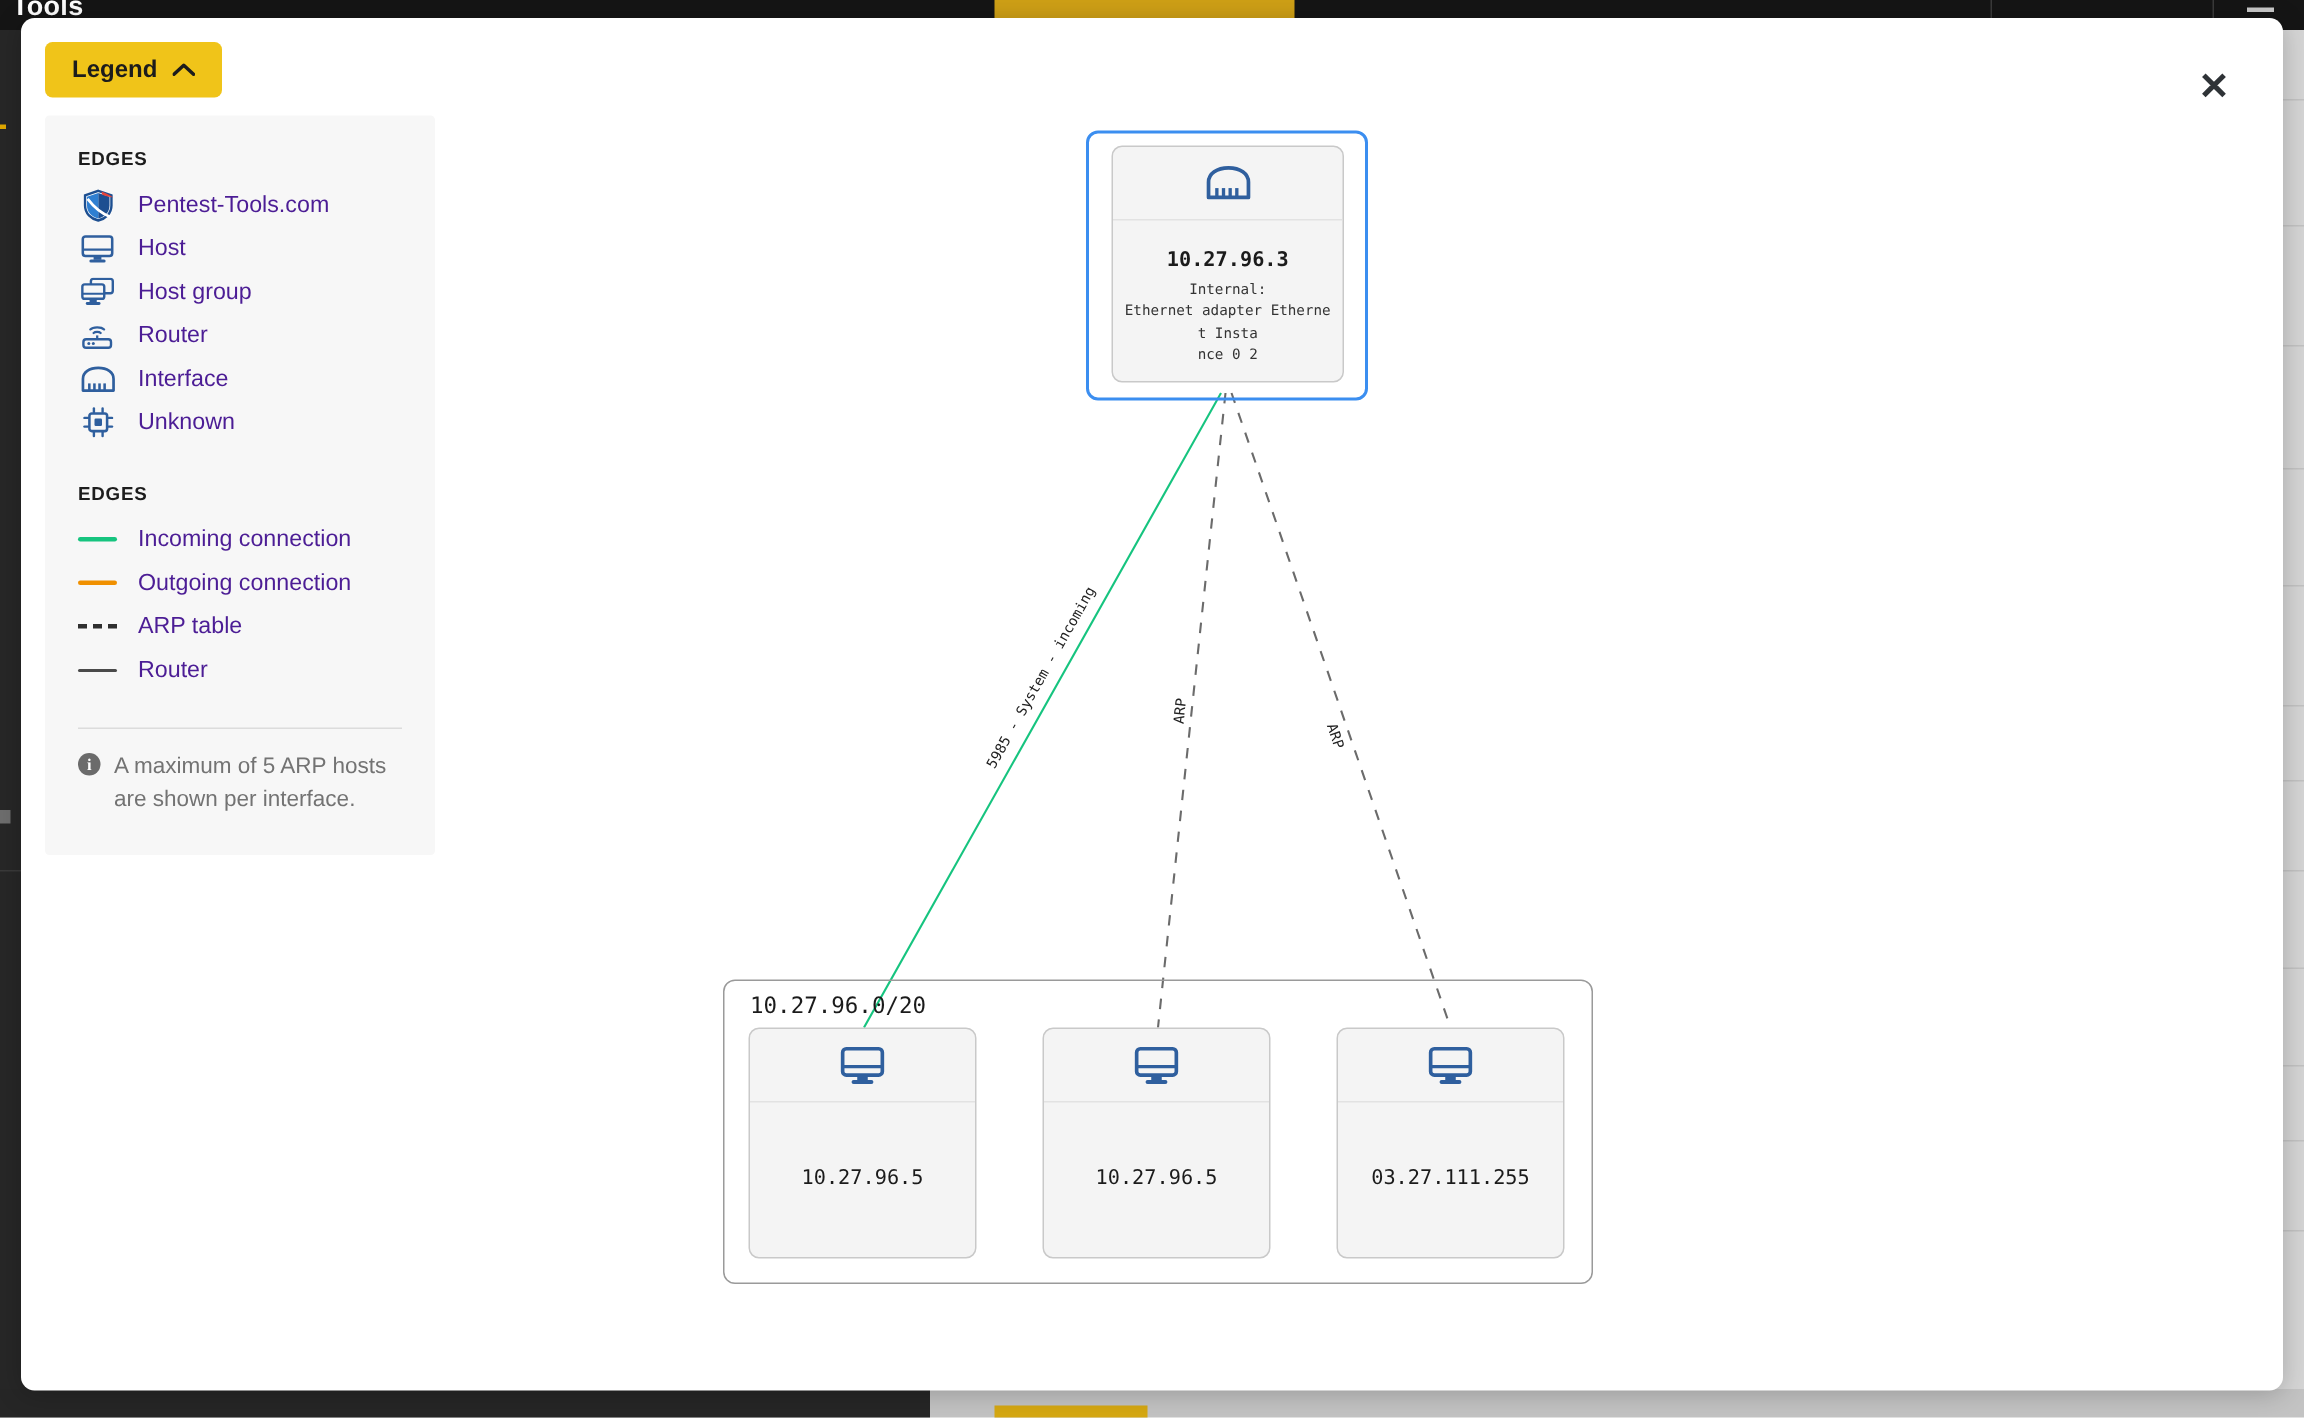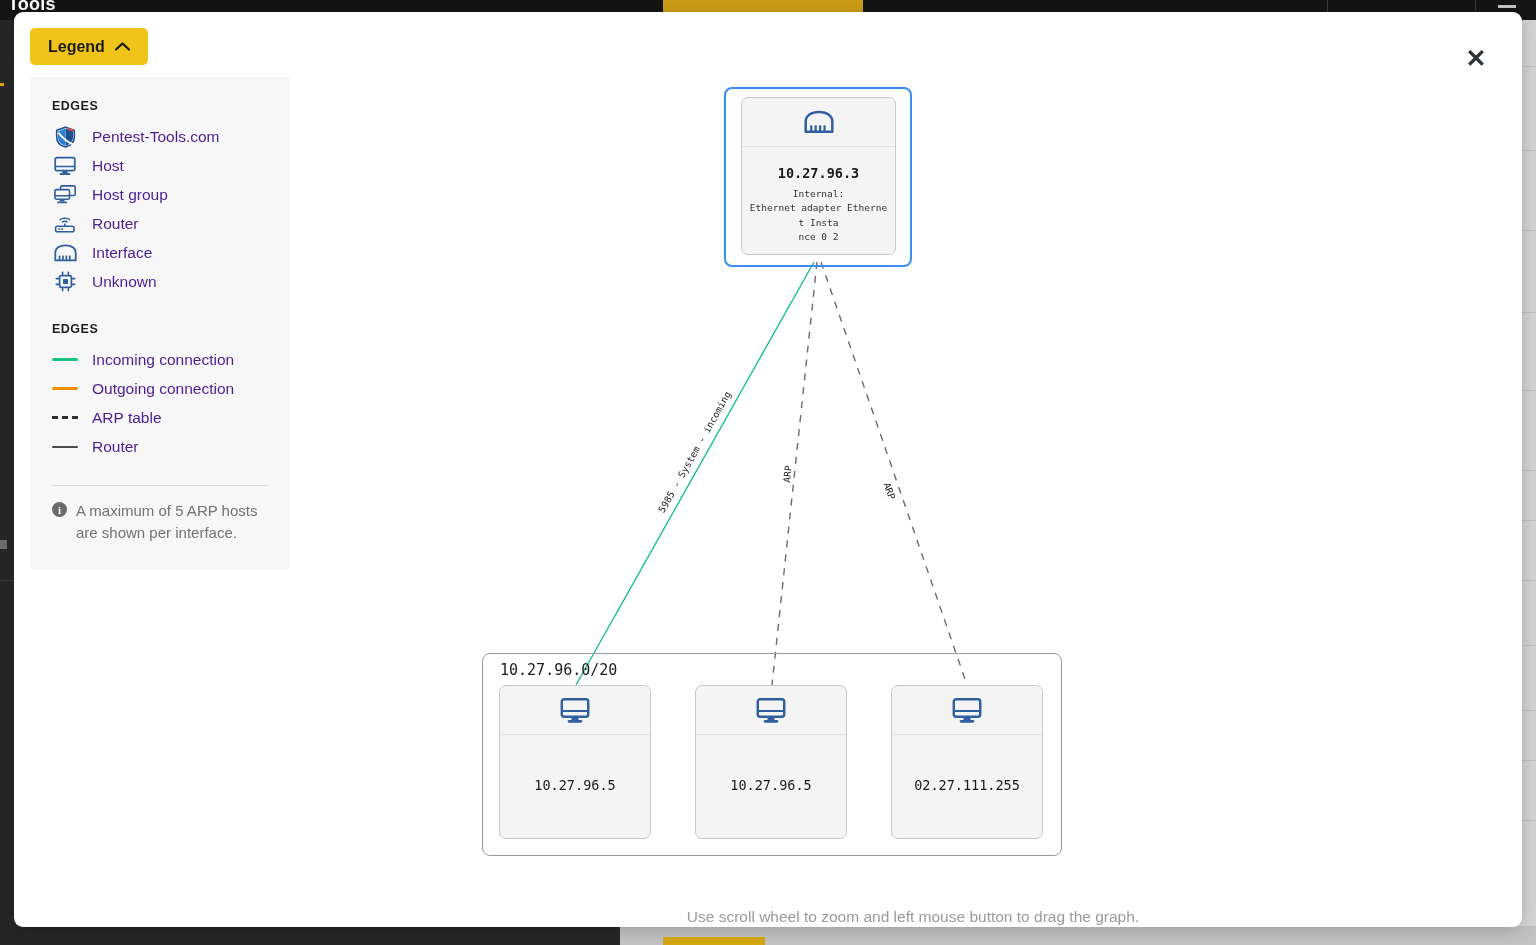--- a/index.html
+++ b/index.html
@@ -451,24 +451,23 @@
     <div class="node-card" style="left:587px; top:673px; width:152px; height:154px;">
       <div class="node-ico-row">
         <svg width="30" height="27" viewBox="0 0 22 20">
           <rect x="1.2" y="1.6" width="19.6" height="13" rx="1.8" fill="none" stroke="#2f5f9e" stroke-width="1.8"></rect>
           <line x1="1.2" y1="10.4" x2="20.8" y2="10.4" stroke="#2f5f9e" stroke-width="1.6"></line>
           <rect x="8.4" y="14.6" width="5.2" height="2.6" fill="#2f5f9e"></rect>
           <rect x="5.6" y="17.0" width="10.8" height="2.0" rx="1" fill="#2f5f9e"></rect>
         </svg>
       </div>
       <div class="node-body" style="padding-top:42px">
-        <div class="node-title" style="font-weight:400">02.27.111.255</div>
+        <div class="node-title" style="font-weight:400">03.27.111.255</div>
       </div>
     </div>
 
     <div class="edge-label" style="left:352px; top:497px; transform:rotate(-60.6deg)">5985 - System - incoming</div>
     <div class="edge-label" style="left:477px; top:470px; transform:rotate(-83.9deg)">ARP</div>
     <div class="edge-label" style="left:588px; top:469px; transform:rotate(70.9deg)">ARP</div>
 
-    <div id="graph-hint">Use scroll wheel to zoom and left mouse button to drag the graph.</div>
   </div>
 
 </div>
 
 </body></html>

